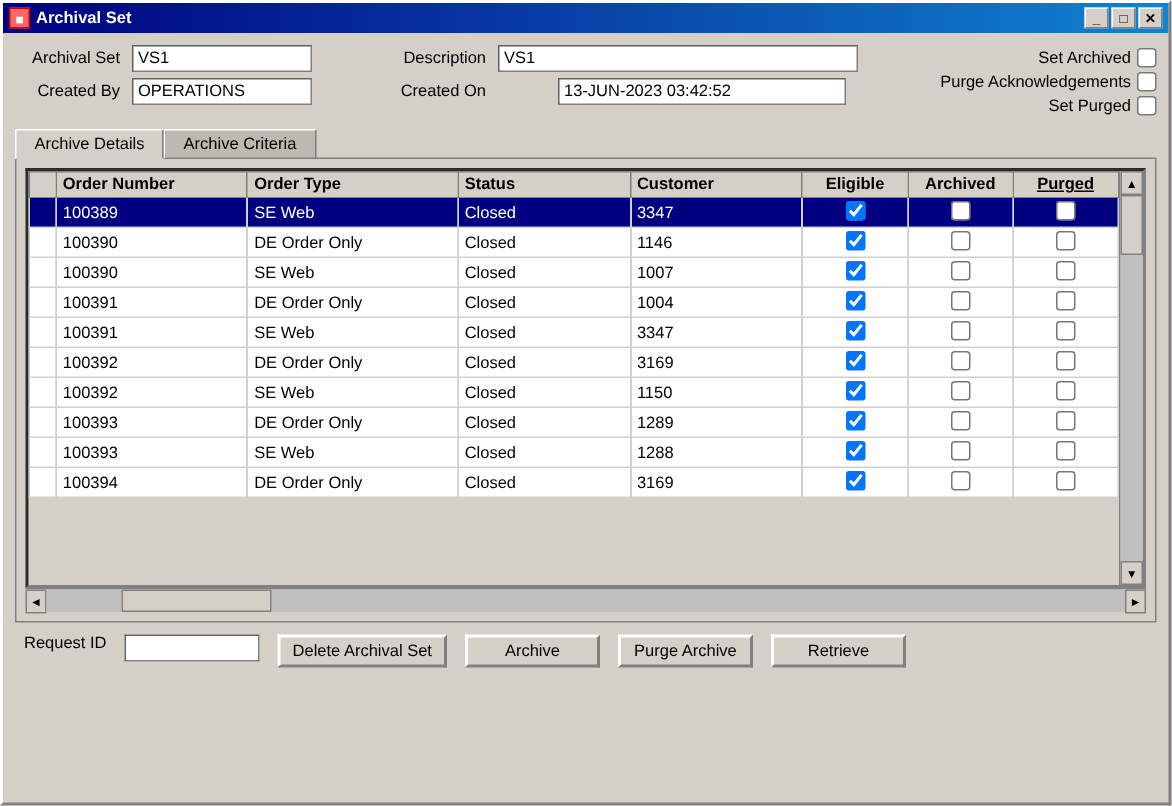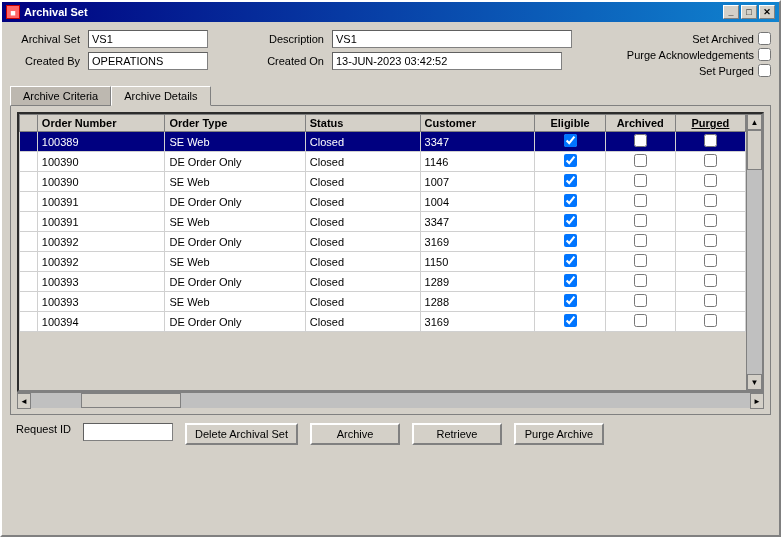--- a/index.html
+++ b/index.html
@@ -78,21 +78,21 @@
       background: #ffffff;
       border: 1px solid #808080;
       border-top-color: #606060;
       border-left-color: #606060;
       height: 18px;
       padding: 0 3px;
       font-size: 11px;
       font-family: Arial, sans-serif;
     }
     .input-short { width: 120px; }
-    .input-medium { width: 230px; }
+    .input-medium { width: 192px; margin-left: 40px; }
     .input-long { width: 240px; }
     .checkbox-row {
       display: flex;
       align-items: center;
       gap: 4px;
       justify-content: flex-end;
     }
     .checkbox-label {
       font-size: 11px;
       min-width: 130px;
@@ -341,22 +341,22 @@
         </div>
         <div class="checkbox-row">
           <span class="checkbox-label">Set Purged</span>
           <input type="checkbox" style="">
         </div>
       </div>
     </div>
 
     <div class="tabs-container">
       <div class="tabs">
+        <div class="tab active">Archive Details</div>
         <div class="tab">Archive Criteria</div>
-        <div class="tab active">Archive Details</div>
       </div>
       <div class="tab-content">
 
         <div class="table-wrapper">
           <div class="table-inner">
             <table>
               <thead>
                 <tr>
                   <th style="width:14px;"></th>
                   <th style="width:100px;">Order Number</th>
@@ -497,20 +497,20 @@
     <div class="footer">
       <span class="footer-label">Request ID</span>
       <input class="footer-input" type="text" style="">
       <button class="btn">
         <span>Delete Archival Set</span>
       </button>
       <button class="btn">
         <span>Archive</span>
       </button>
       <button class="btn">
-        <span>Retrieve</span>
+        <span>Purge Archive</span>
       </button>
       <button class="btn">
-        <span>Purge Archive</span>
+        <span>Retrieve</span>
       </button>
     </div>
   </div>
 </div>
 
 </body></html>

